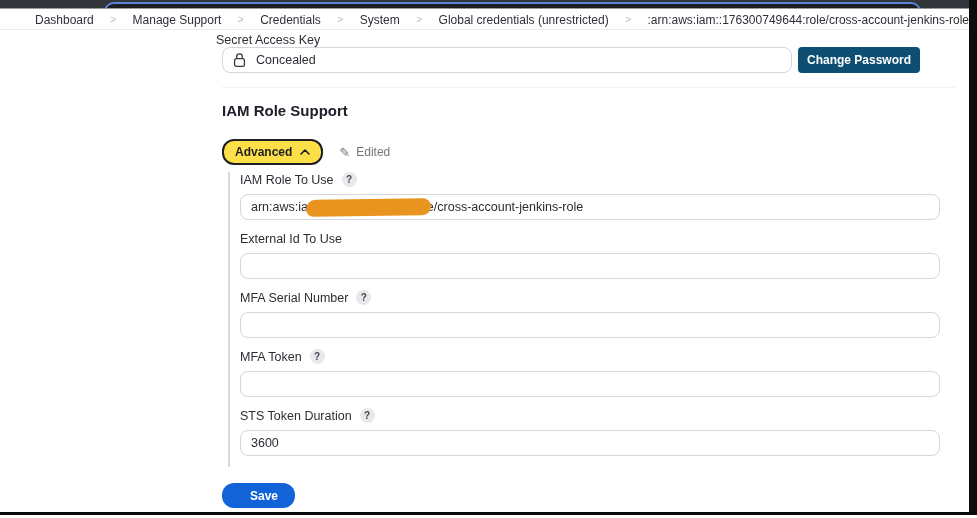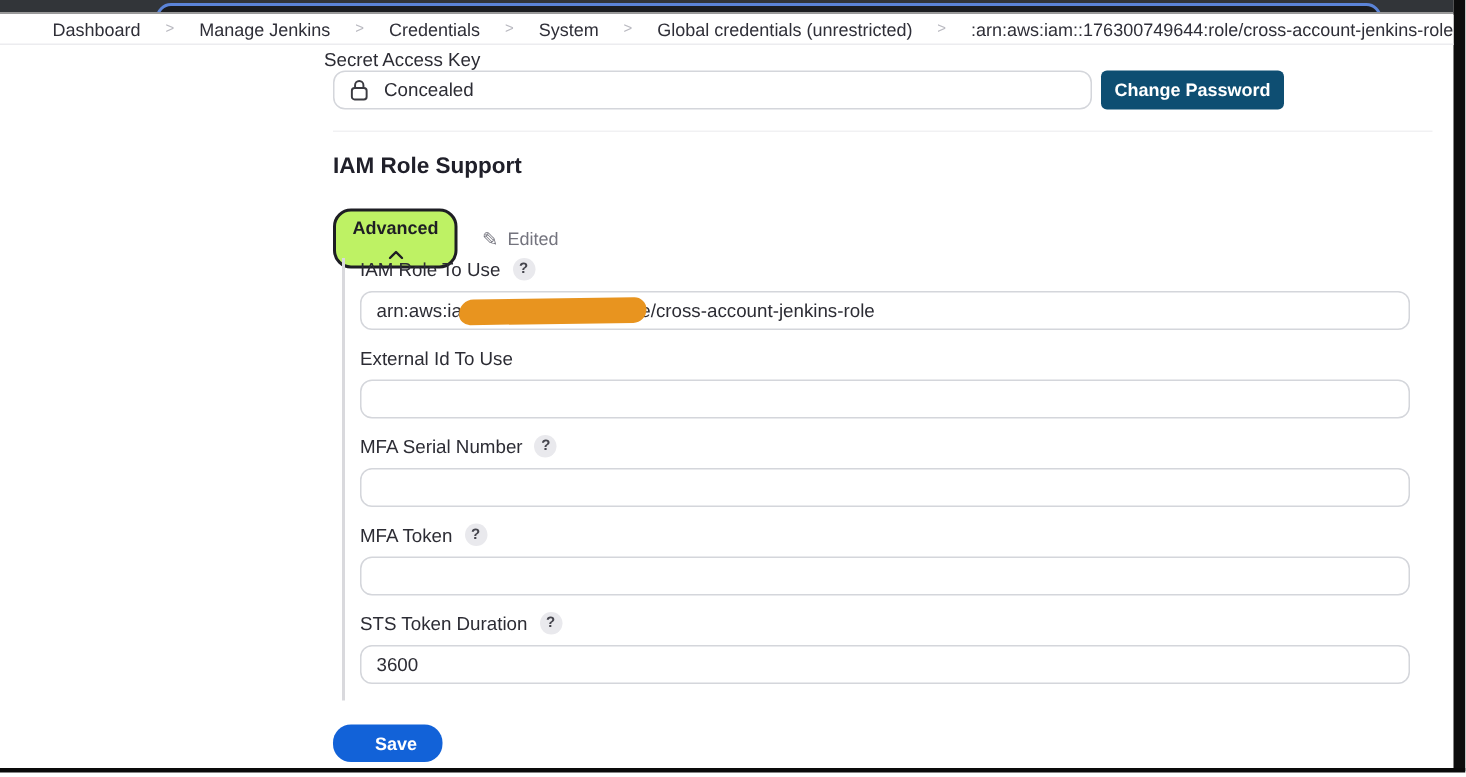--- a/index.html
+++ b/index.html
@@ -61,21 +61,21 @@
     outline:none; display:flex; align-items:center;
   }
 
   
   .secret-label { position:absolute; top:33px; left:216px; }
   .secret-row {
     position:absolute; top:47px; left:222px;
     display:flex; gap:6px; align-items:center;
   }
   .secret-box {
-    width:506px; height:26px;
+    width:570px; height:26px;
     border:1px solid #d4d6db; border-radius:8px;
     display:flex; align-items:center; gap:10px; padding:0 10px;
     font-size:12.5px; color:#2c2c34; background:#fff;
   }
   .change-password-btn {
     height:26px; padding:0 9px;
     border:none; border-radius:4px;
     color:#fff; font-size:12px; font-weight:bold;
     font-family:"Liberation Sans", sans-serif; cursor:pointer;
     background:#0e4e72;
@@ -91,23 +91,23 @@
     position:absolute; top:102px; left:222px;
     font-size:15px; font-weight:bold; color:#20202a;
   }
   .advanced-row {
     position:absolute; top:139px; left:222px;
     display:flex; align-items:center; gap:16px;
   }
   .advanced-btn {
     display:flex; align-items:center; gap:8px;
     border:2px solid #1e1e24; border-radius:12px;
-    padding:4px 11px; background:#bef264;
+    padding:4px 11px; background:#fde047;
     font-size:12px; font-weight:600; color:#1e1e24;
-    font-family:"Liberation Sans", sans-serif; cursor:pointer;flex-direction:column;
+    font-family:"Liberation Sans", sans-serif; cursor:pointer;
   }
   .edited-indicator {
     display:flex; align-items:center; gap:6px;
     color:#74747e; font-size:12px;
   }
   .pencil-glyph { font-size:13px; color:#74747e; }
 
   .fields-wrap {
     position:absolute; top:172px; left:228px; width:712px;
     border-left:2px solid #d9d9dd; padding-left:10px;
@@ -137,21 +137,21 @@
 
 <div class="chrome-bar" style="background-color: rgb(50, 53, 57);">
   <div class="omnibox-top"></div>
 </div>
 <div class="right-strip"></div>
 <div class="bottom-line"></div>
 
 <nav class="breadcrumb-bar">
   <span class="crumb">Dashboard</span>
   <span class="crumb-sep">&gt;</span>
-  <span class="crumb">Manage Jenkins</span>
+  <span class="crumb">Manage Support</span>
   <span class="crumb-sep">&gt;</span>
   <span class="crumb">Credentials</span>
   <span class="crumb-sep">&gt;</span>
   <span class="crumb">System</span>
   <span class="crumb-sep">&gt;</span>
   <span class="crumb">Global credentials (unrestricted)</span>
   <span class="crumb-sep">&gt;</span>
   <span class="crumb">:arn:aws:iam::176300749644:role/cross-account-jenkins-role</span>
 </nav>
 

